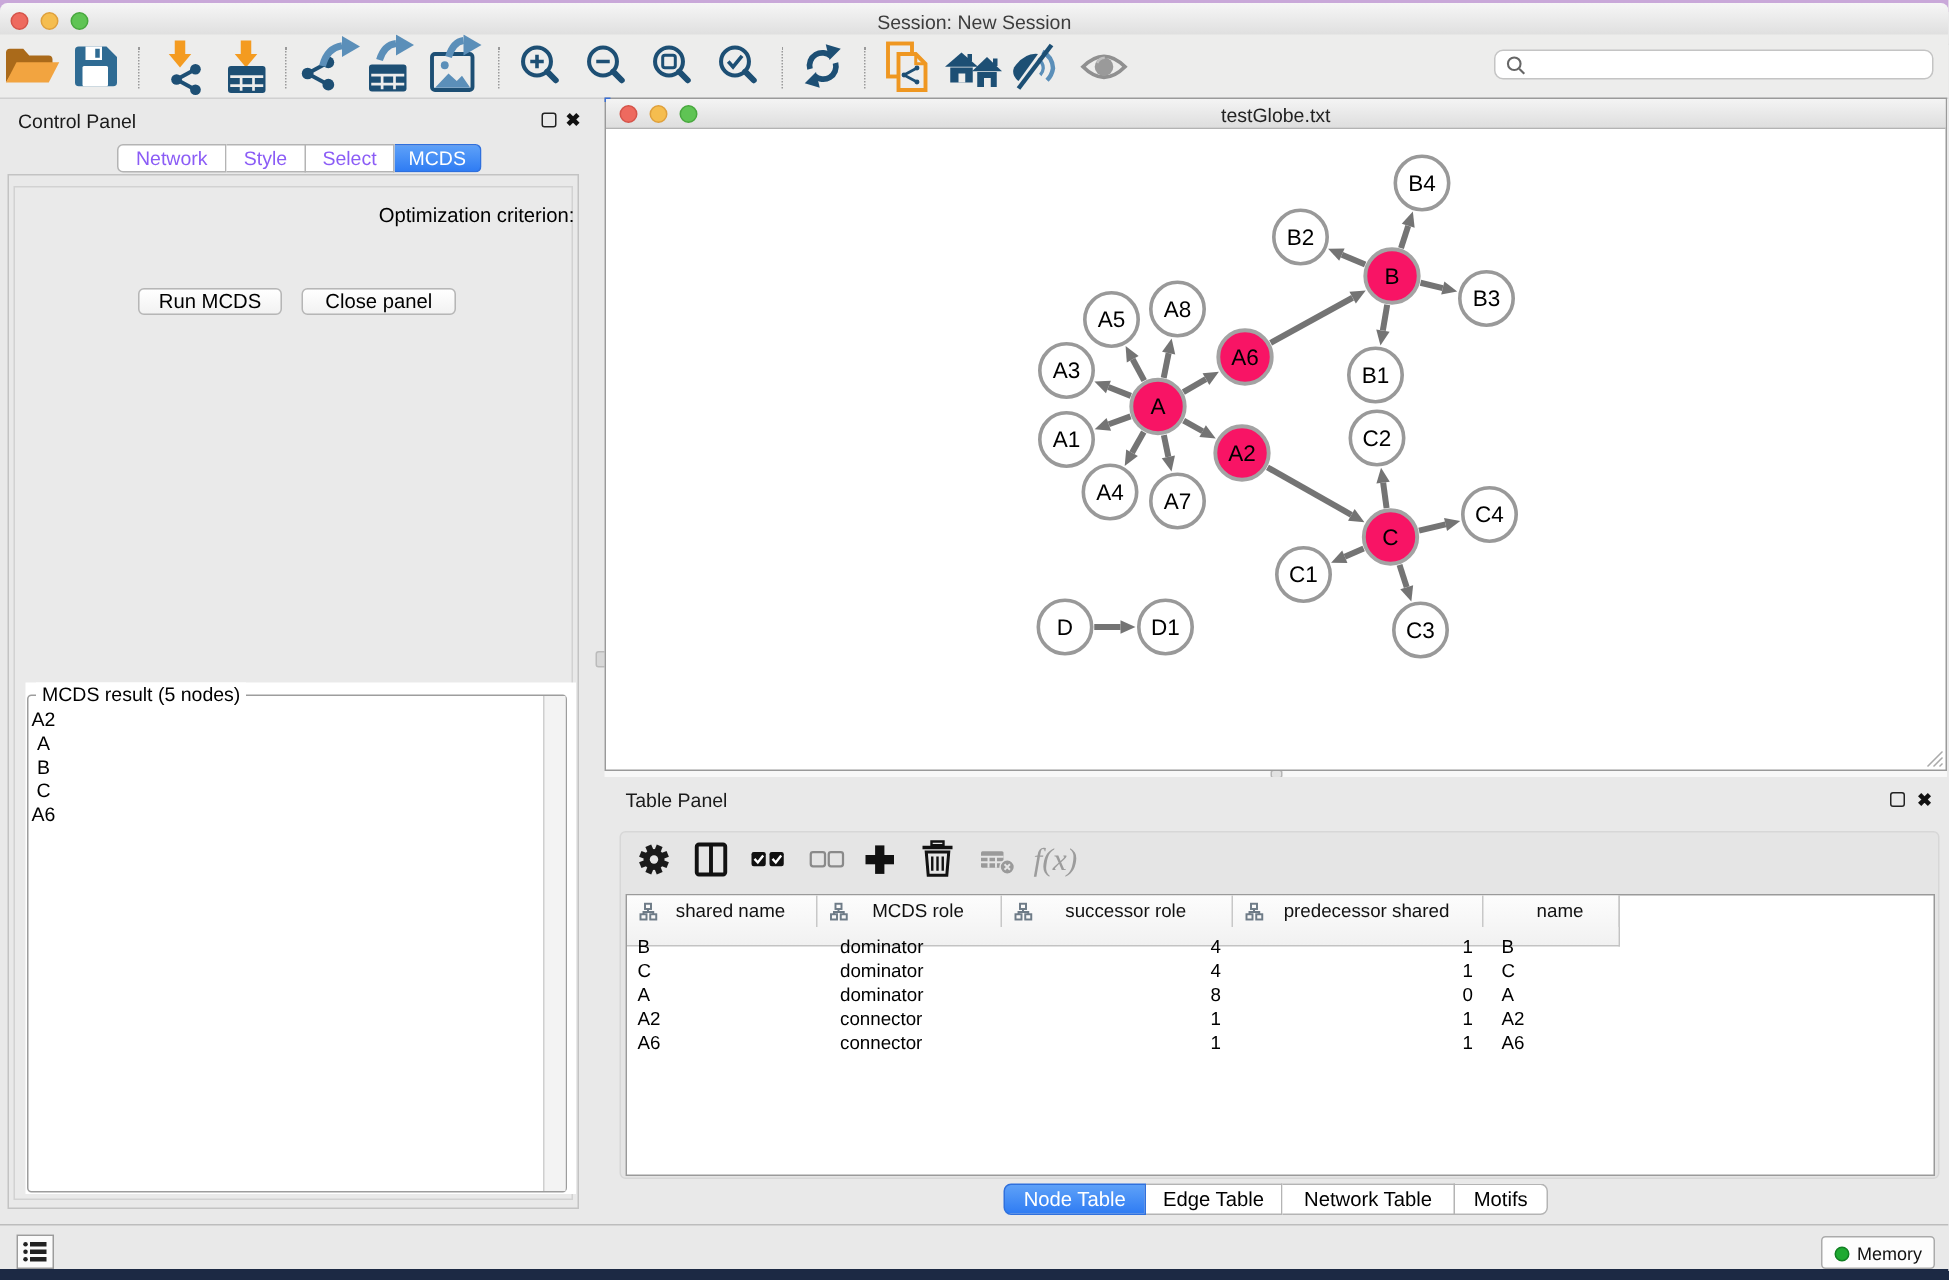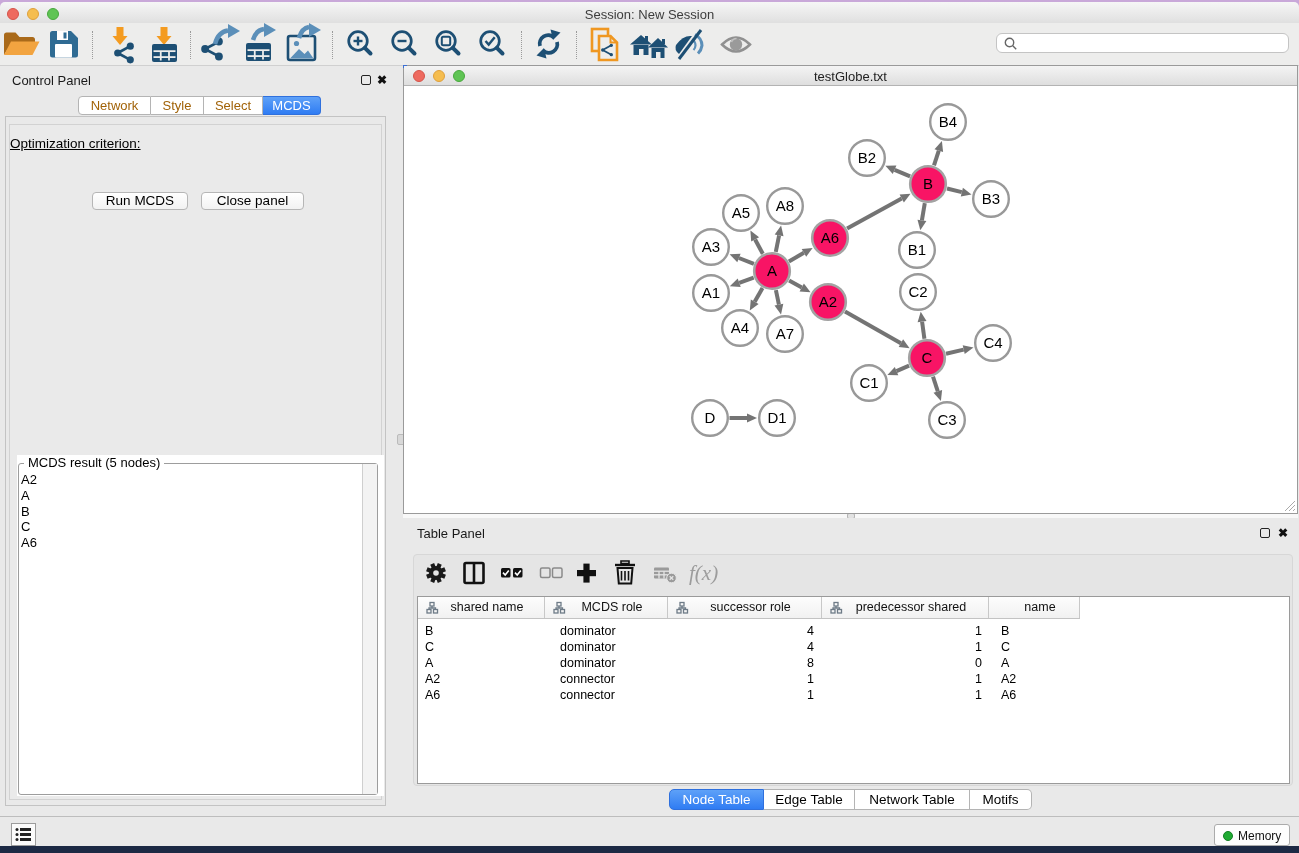--- a/index.html
+++ b/index.html
@@ -31,39 +31,39 @@
 #membtn .dot { position:absolute; left:8px; top:6px; width:10px; height:10px; border-radius:50%;
   background:#1faa32; border:1px solid #128023; }
 #membtn span { position:absolute; left:23px; top:4px; }
 
 
 #cp { left:0; top:66px; width:391px; height:750px; background:#e9e9e9; }
 #cp-title { left:12px; top:7px; font-size:13px; color:#1a1a1a; }
 .winbtn-sq { width:10px; height:10px; border:1.5px solid #222; border-radius:2px; top:9px; }
 .winbtn-x { top:7px; font-size:12px; font-weight:bold; color:#111; }
 #cp-tabs { left:78px; top:30px; height:19px; }
-.tab { float:left; height:19px; line-height:18px; font-size:13px; color:#a16207; background:#fff;
+.tab { float:left; height:19px; line-height:18px; font-size:13px; color:#8b5cf6; background:#fff;
   border:1px solid #b4b4b4; border-left:none; padding:0; text-align:center; }
 .tab.first { border-left:1px solid #b4b4b4; border-radius:4px 0 0 4px; }
 .tab.last { border-radius:0 4px 4px 0; }
 .tab.sel { background:linear-gradient(#5ea1f8,#2f7cf3); color:#fff; border-color:#2f70dd; }
 #cp-body { left:5px; top:50px; width:381px; height:690px; background:#e9e9e9; border:1px solid #c3c3c3; }
 #cp-inner { left:3px; top:7px; width:373px; height:676px; border:1px solid #d2d2d2; background:#eaeaea; }
-#opt-label { left:0; top:11px; width:373px; text-align:left; font-size:13.5px; color:#000;text-decoration:underline; }
+#opt-label { left:0; top:11px; width:373px; text-align:right; font-size:13.5px; color:#000; }
 #mcds-select { left:33px; top:33px; width:312px; height:20px; background:#fff; border:1px solid #b0b0b0;
   border-radius:4px; font-size:13.5px; color:#000; }
 #mcds-select .txt { position:absolute; left:13px; top:2px; }
 #mcds-select .step { position:absolute; right:-1px; top:-1px; width:19px; height:20px;
   background:linear-gradient(#6aabf9,#2d72ef); border-radius:0 4px 4px 0; }
 .btn { background:linear-gradient(#ffffff,#f2f2f2); border:1px solid #b6b6b6; border-radius:4px;
   height:18px; font-size:13.5px; color:#000; text-align:center; line-height:16px; }
 #btn-run { left:82px; top:67px; width:96px; }
 #btn-close { left:191px; top:67px; width:103px; }
 
-#mcds-box { left:7px; top:330px; width:367px; height:341px; background:#fff; }
+#mcds-box { left:7px; top:330px; width:367px; height:341px; background:#fff;text-align:center; }
 #mcds-border { position:absolute; left:1px; top:8px; width:360px; height:332px;
   border:1px solid #9d9d9d; border-radius:3px; }
 #mcds-legend { position:absolute; left:7px; top:0px; background:#fff; padding:0 4px; font-size:13px; color:#000; }
 #mcds-list { position:absolute; left:4px; top:17px; font-size:13px; color:#000; line-height:15.8px; }
 #mcds-scroll { position:absolute; left:345px; top:9px; width:15px; height:330px; background:#f3f3f3;
   border-left:1px solid #cfcfcf; }
 
 
 #vsplit-handle { left:397px; top:434px; width:8px; height:11px; background:#d8d8d8;
   border:1px solid #bbb; border-radius:2px; }
@@ -78,21 +78,21 @@
 .light2 { width:12px; height:12px; border-radius:50%; top:4px; }
 #net-title-text { left:0; top:3px; width:893px; text-align:center; font-size:13px; color:#222; }
 
 
 #tp { left:403px; top:518px; width:896px; height:298px; background:#e9e9e9; }
 #tp-title { left:14px; top:8px; font-size:13px; color:#1a1a1a; }
 #tp-sub { left:10px; top:36px; width:880px; height:232px; background:#e5e5e5;
   border:1px solid #d7d7d7; border-radius:4px; }
 #tbl { position:absolute; left:3px; top:41px; width:873px; height:188px; background:#fff;
   border:1px solid #9a9a9a; }
-.th-row { position:absolute; left:0; top:0; width:662px; height:22px;
+.th-row { position:absolute; left:0; top:0; width:662px; height:34px;
   background:linear-gradient(#fdfdfd,#f1f1f1); border-bottom:1px solid #c3c3c3; border-right:1px solid #c3c3c3; }
 .th { position:absolute; top:0; height:21px; border-right:1px solid #c8c8c8; font-size:12.5px; color:#111;
   text-align:center; line-height:21px; padding-left:12px; }
 .trow { position:absolute; font-size:12.5px; color:#000; height:16px; line-height:16px; }
 .cell { position:absolute; top:0; }
 
 #tp-tabs { left:266px; top:271px; height:21px; }
 .tab2 { float:left; height:21px; line-height:20px; font-size:13.5px; color:#000; background:#fff;
   border:1px solid #b4b4b4; border-left:none; text-align:center; }
 .tab2.first { border-left:1px solid #b4b4b4; border-radius:5px 0 0 5px; }

